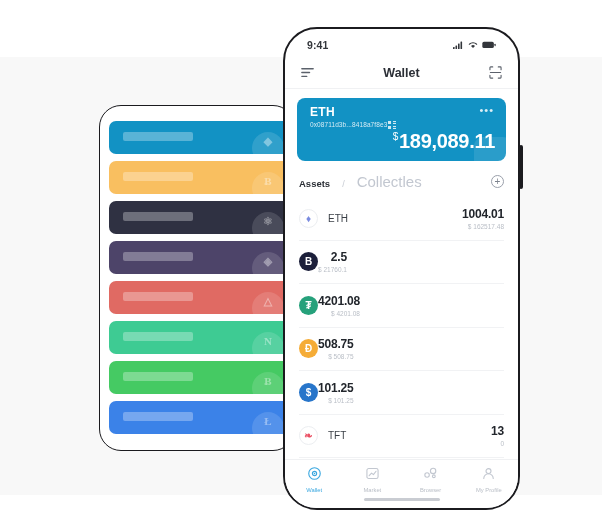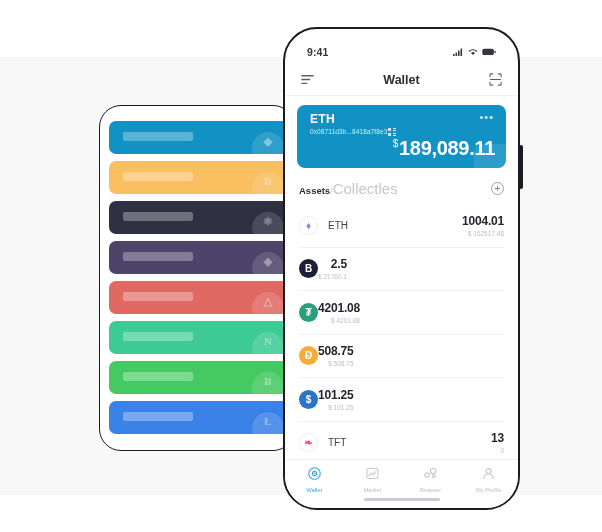--- a/index.html
+++ b/index.html
@@ -67,21 +67,20 @@
     background: #1b1b1f;
     border-radius: 2px;
   }
 
   
   .statusbar {
     position: relative; height: 28px;
     display: flex; align-items: center;
     padding: 4px 22px 0 22px;
     justify-content: space-between;
-    margin-top: 7px;
   }
   .st-time { font-size: 10.5px; font-weight: bold; color: #33363b; letter-spacing: .1px; }
   .st-right { display: flex; align-items: center; gap: 4px; }
 
   
   .navbar {
     position: relative; height: 32px;
     display: flex; align-items: center; justify-content: space-between;
     padding: 0 16px;
     border-bottom: 1px solid #f0f1f3;
@@ -108,21 +107,21 @@
     position: absolute; right: -6px; bottom: -14px;
     width: 38px; height: 38px; border-radius: 9px;
     background: rgba(255,255,255,0.10);
   }
 
   
   .tabs-row {
     display: flex; align-items: center; justify-content: space-between;
     padding: 12px 14px 7px 14px;
   }
-  .tabs-left { display: flex; align-items: baseline; gap: 0; }
+  .tabs-left { display: flex; align-items: baseline; gap: 12px; }
   .tab-a { font-size: 9.5px; font-weight: bold; color: #2b2f36; }
   .tab-sep { font-size: 9px; color: #c8ccd4; }
   .tab-b { font-size: 15px; color: #c2c7d0; }
   .plus-btn {
     width: 13px; height: 13px; border-radius: 50%;
     border: 1px solid #9aa0ab;
     display: flex; align-items: center; justify-content: center;
     color: #7c828d; font-size: 10px; line-height: 10px;
   }
 

